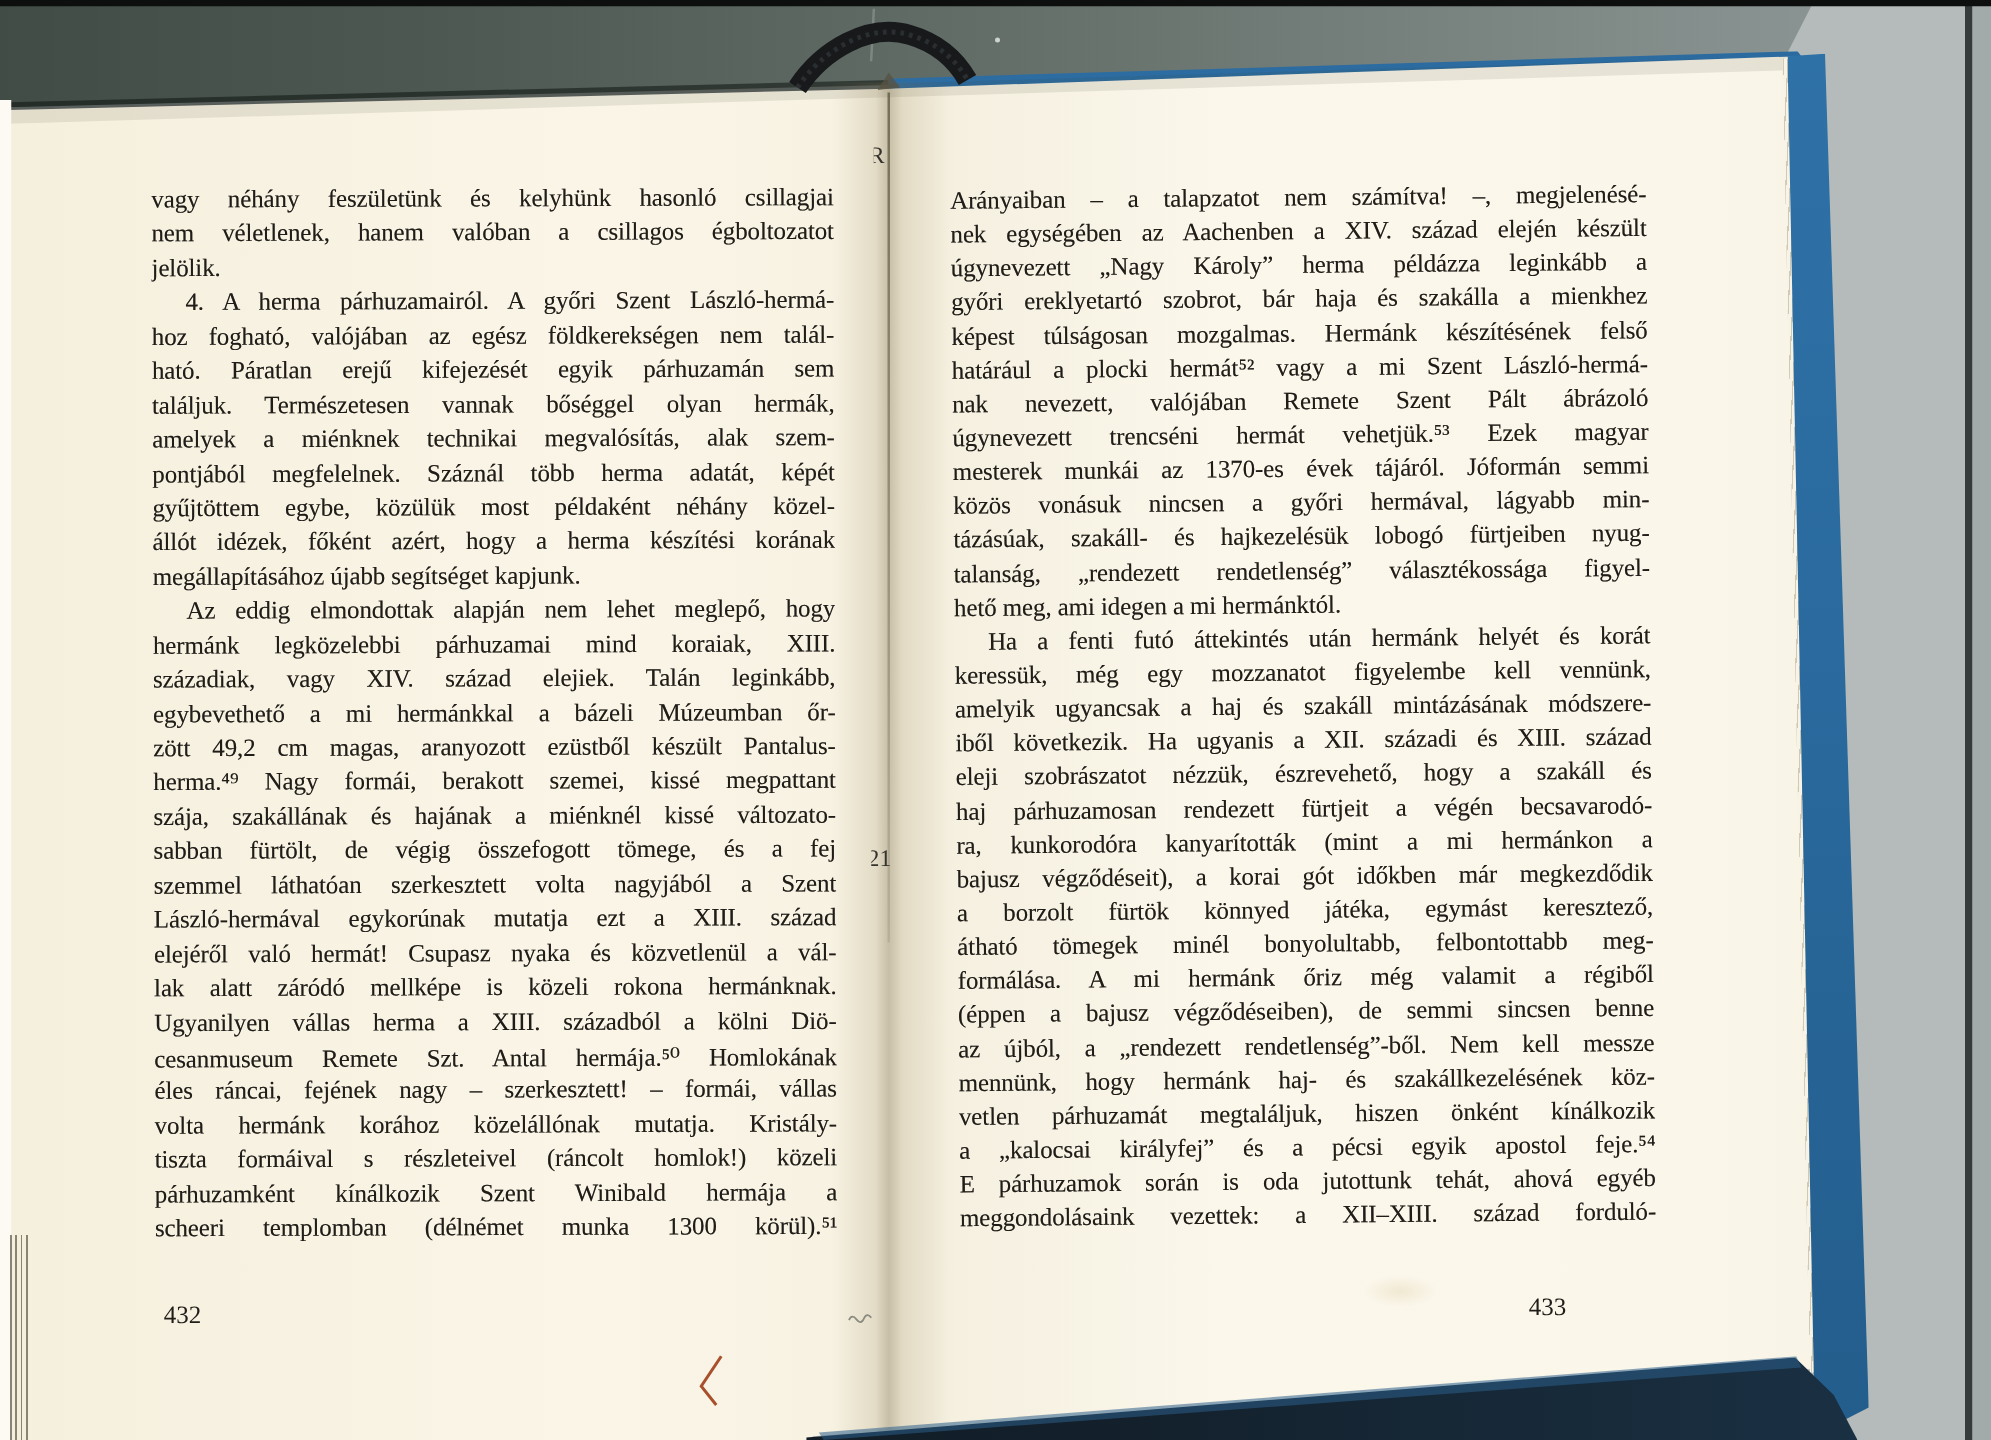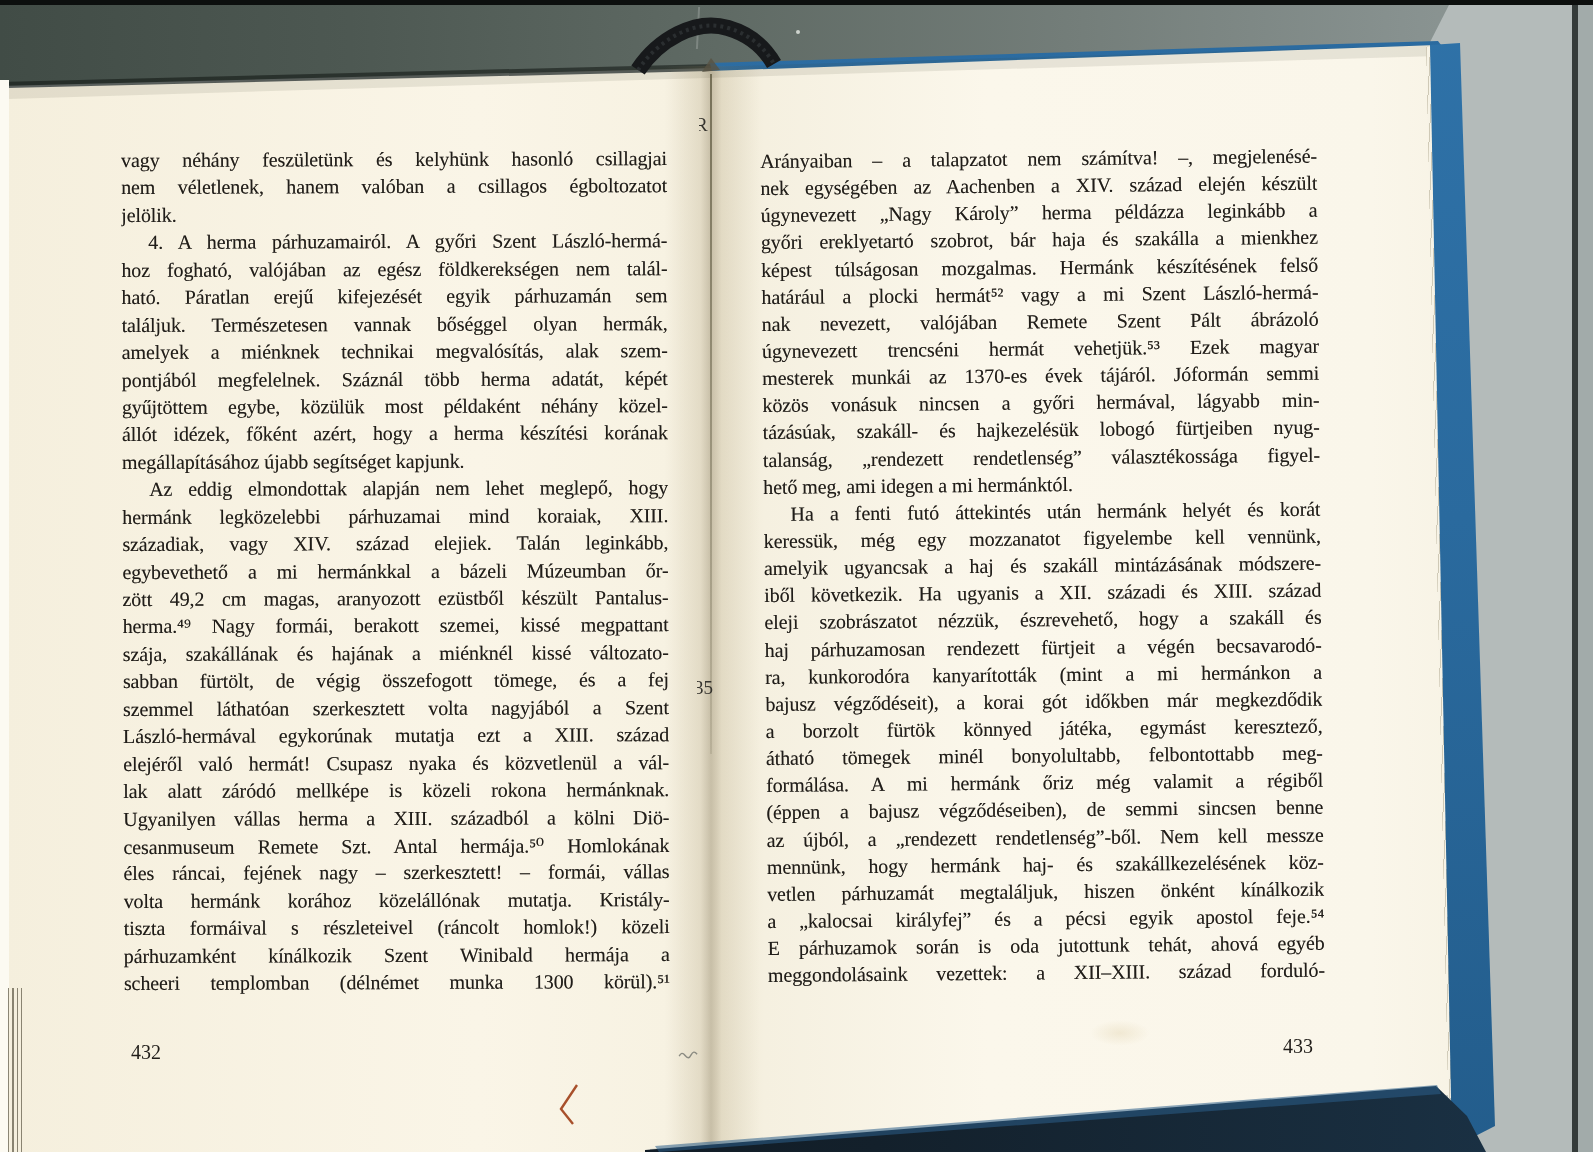--- a/index.html
+++ b/index.html
@@ -49,21 +49,21 @@
   .textblock{position:absolute;color:#201d19;font-size:20px;letter-spacing:-0.1px;
              text-shadow:0 0 .5px rgba(20,15,10,.45);}
   .pline{height:27.45px;overflow:hidden;text-align:justify;text-align-last:justify;}
   .tb-right .pline{height:27.15px;}
   .pline.lastline{text-align-last:left;}
   .para.indent .pline:first-child{text-indent:27px;}
   .tb-left{left:121px;top:149px;width:546px;transform:rotate(-0.2deg);transform-origin:left top;}
   .tb-right{left:760px;top:150px;width:557px;transform:rotate(-0.55deg);transform-origin:left top;}
   .pagenum{position:absolute;color:#201d19;font-size:20px;margin-top:36px;}
   .pagenum-left{left:131px;top:1005px;}
-  .pagenum-right{left:1283px;top:999px;}
+  .pagenum-right{left:1223px;top:999px;}
 
   
   .frag{position:absolute;overflow:hidden;color:#35332e;font-size:19px;height:26px;}
   .frag-top{left:699px;top:114px;width:16px;}
   .frag-top span{display:inline-block;margin-left:-4px;}
   .frag-mid{left:697px;top:677px;width:23px;}
   .frag-mid span{display:inline-block;margin-left:-3px;}
 
   
   .mark-red{position:absolute;left:556px;top:1083px;}
@@ -103,21 +103,21 @@
 
   <svg class="ribbon" style="position:absolute;left:600px;top:4px;" width="200" height="72" viewBox="0 0 200 72">
     <path d="M 38 66 C 58 36 95 14 128 24 C 152 31 166 46 174 60" fill="none" stroke="#17191b" stroke-width="16" stroke-linecap="butt"></path>
     <path d="M 38 66 C 58 36 95 14 128 24 C 152 31 166 46 174 60" fill="none" stroke="#3a4042" stroke-width="4" stroke-dasharray="3 4" opacity="0.55"></path>
   </svg>
 
   <div class="frag frag-top">
     <span>R</span>
   </div>
   <div class="frag frag-mid">
-    <span>35</span>
+    <span>21</span>
   </div>
 
   <div class="textblock tb-left">
       <div class="para">
         <div class="pline">vagy néhány feszületünk és kelyhünk hasonló csillagjai</div>
         <div class="pline">nem véletlenek, hanem valóban a csillagos égboltozatot</div>
         <div class="pline lastline">jelölik.</div>
       </div>
       <div class="para indent">
         <div class="pline">4. A herma párhuzamairól. A győri Szent László-hermá-</div>

